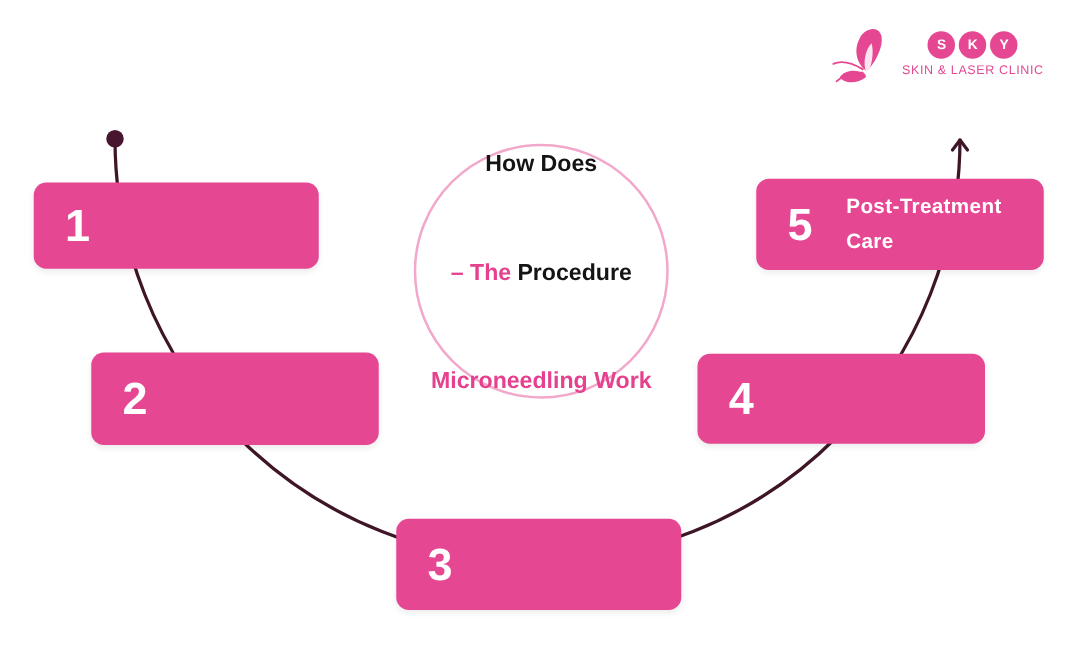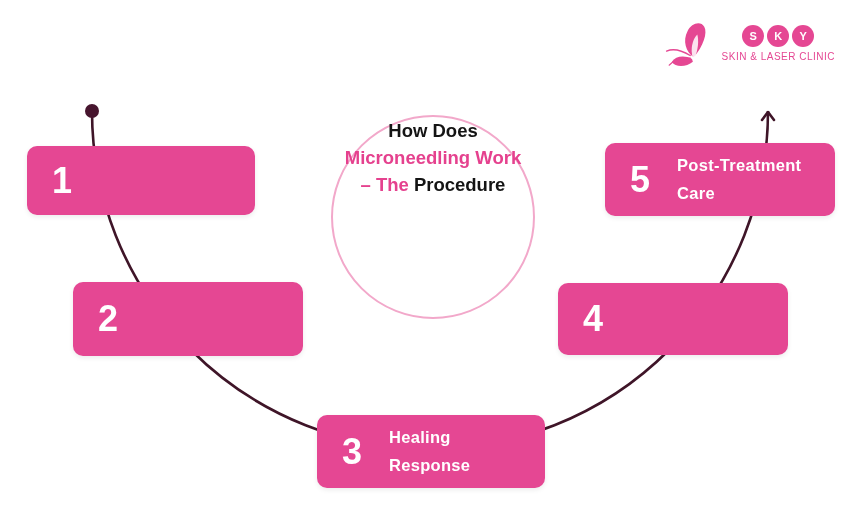--- a/index.html
+++ b/index.html
@@ -45,21 +45,21 @@
     letter-spacing:.5px;white-space:nowrap;
   }
 
   
   .center-circle{
     position:absolute;left:331px;top:115px;
     width:204px;height:204px;border-radius:50%;
     background:#fff;
     border:2px solid var(--circle-border);
     display:flex;flex-direction:column;
-    align-items:center;justify-content:flex-start;
+    align-items:center;justify-content:space-between;
     text-align:center;
   }
   .title-line{
     font-size:18.5px;font-weight:700;
     line-height:27px;color:var(--title-black);
     white-space:nowrap;
   }
   .title-pink{color:var(--title-pink);}
   .title-line .title-pink{margin-right:5px;}
 
@@ -113,35 +113,34 @@
         <span class="sky-circle">S</span>
         <span class="sky-circle">K</span>
         <span class="sky-circle">Y</span>
       </div>
       <div class="tagline">SKIN &amp; LASER CLINIC</div>
     </div>
   </header>
 
   <div class="center-circle">
     <div class="title-line">How Does</div>
+    <div class="title-line"><span class="title-pink">– The</span><span>Procedure</span></div>
     <div class="title-line title-pink">Microneedling Work</div>
-    <div class="title-line"><span class="title-pink">– The</span><span>Procedure</span></div>
   </div>
 
   <div class="step s1">
     <span class="step-num">1</span>
   </div>
 
   <div class="step s2">
     <span class="step-num">2</span>
   </div>
 
   <div class="step s3">
     <span class="step-num">3</span>
-    <span class="step-label">Healing Response</span>
   </div>
 
   <div class="step s4">
     <span class="step-num">4</span>
   </div>
 
   <div class="step s5">
     <span class="step-num">5</span>
     <span class="step-label">Post-Treatment Care</span>
   </div>

